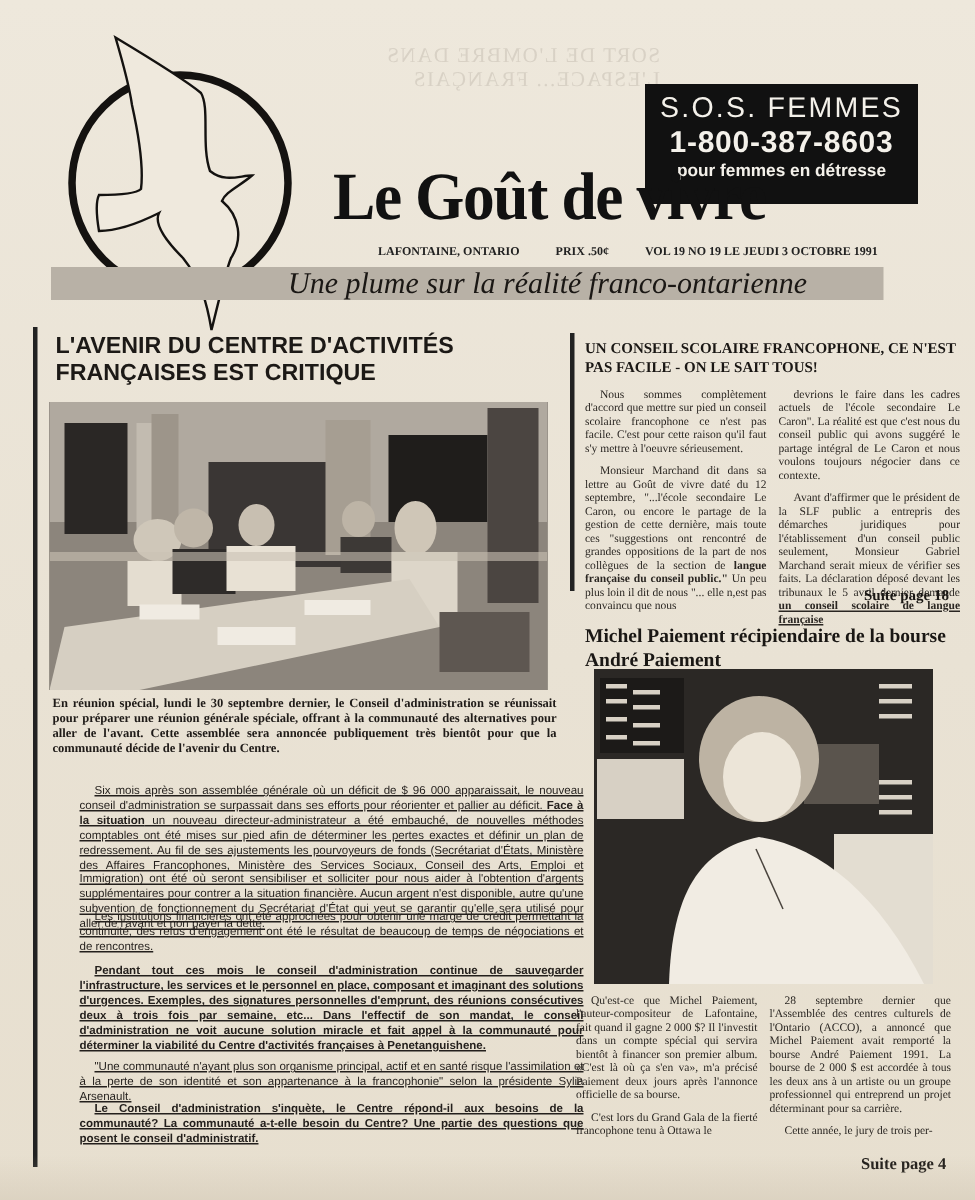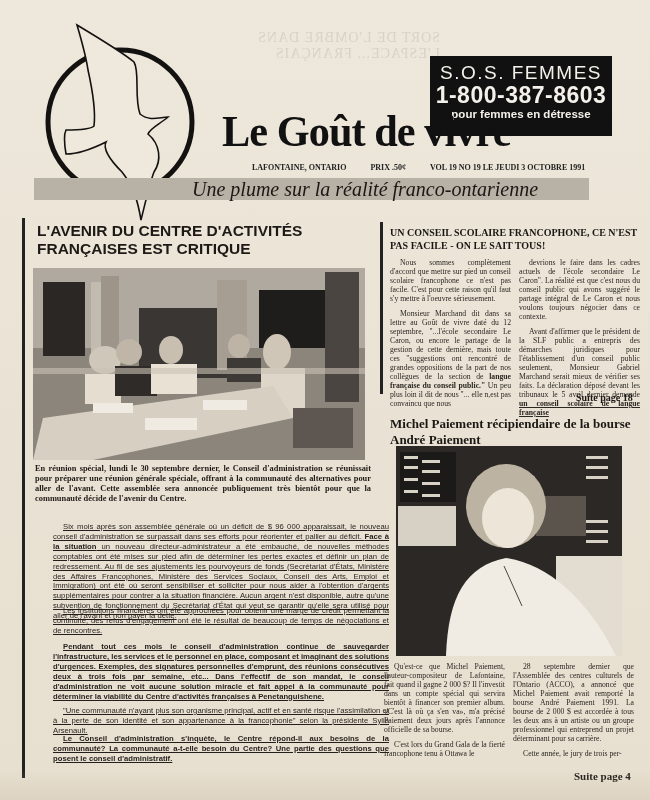--- a/index.html
+++ b/index.html
@@ -23,21 +23,21 @@
   
   .logo { position: absolute; left: 42px; top: 22px; width: 170px; height: 200px; }
   
   .sos {
     position: absolute; left: 430px; top: 20px; width: 182px; height: 80px;
     background: #111; color: #f4f1ea; text-align: center;
     font-family: "Liberation Sans", sans-serif;
     margin-top: 36px;
   }
   .sos .l1 { font-size: 19px; letter-spacing: 1.5px; margin-top: 6px; line-height: 22px; }
-  .sos .l2 { font-size: 23px; font-weight: bold; letter-spacing: 0.5px; line-height: 22px; }
+  .sos .l2 { font-size: 20px; font-weight: bold; letter-spacing: 0.5px; line-height: 22px; }
   .sos .l3 { font-size: 11.5px; font-weight: bold; line-height: 16px; }
   
   .masthead {
     position: absolute; left: 222px; top: 106px; width: 380px;
     font-family: "Liberation Serif", serif; font-weight: bold;
     font-size: 45px; letter-spacing: -1px; line-height: 50px; color: #111;
     transform: scaleX(0.94); transform-origin: left;
   }
   .dateline {
     position: absolute; left: 252px; top: 163px; width: 370px;

